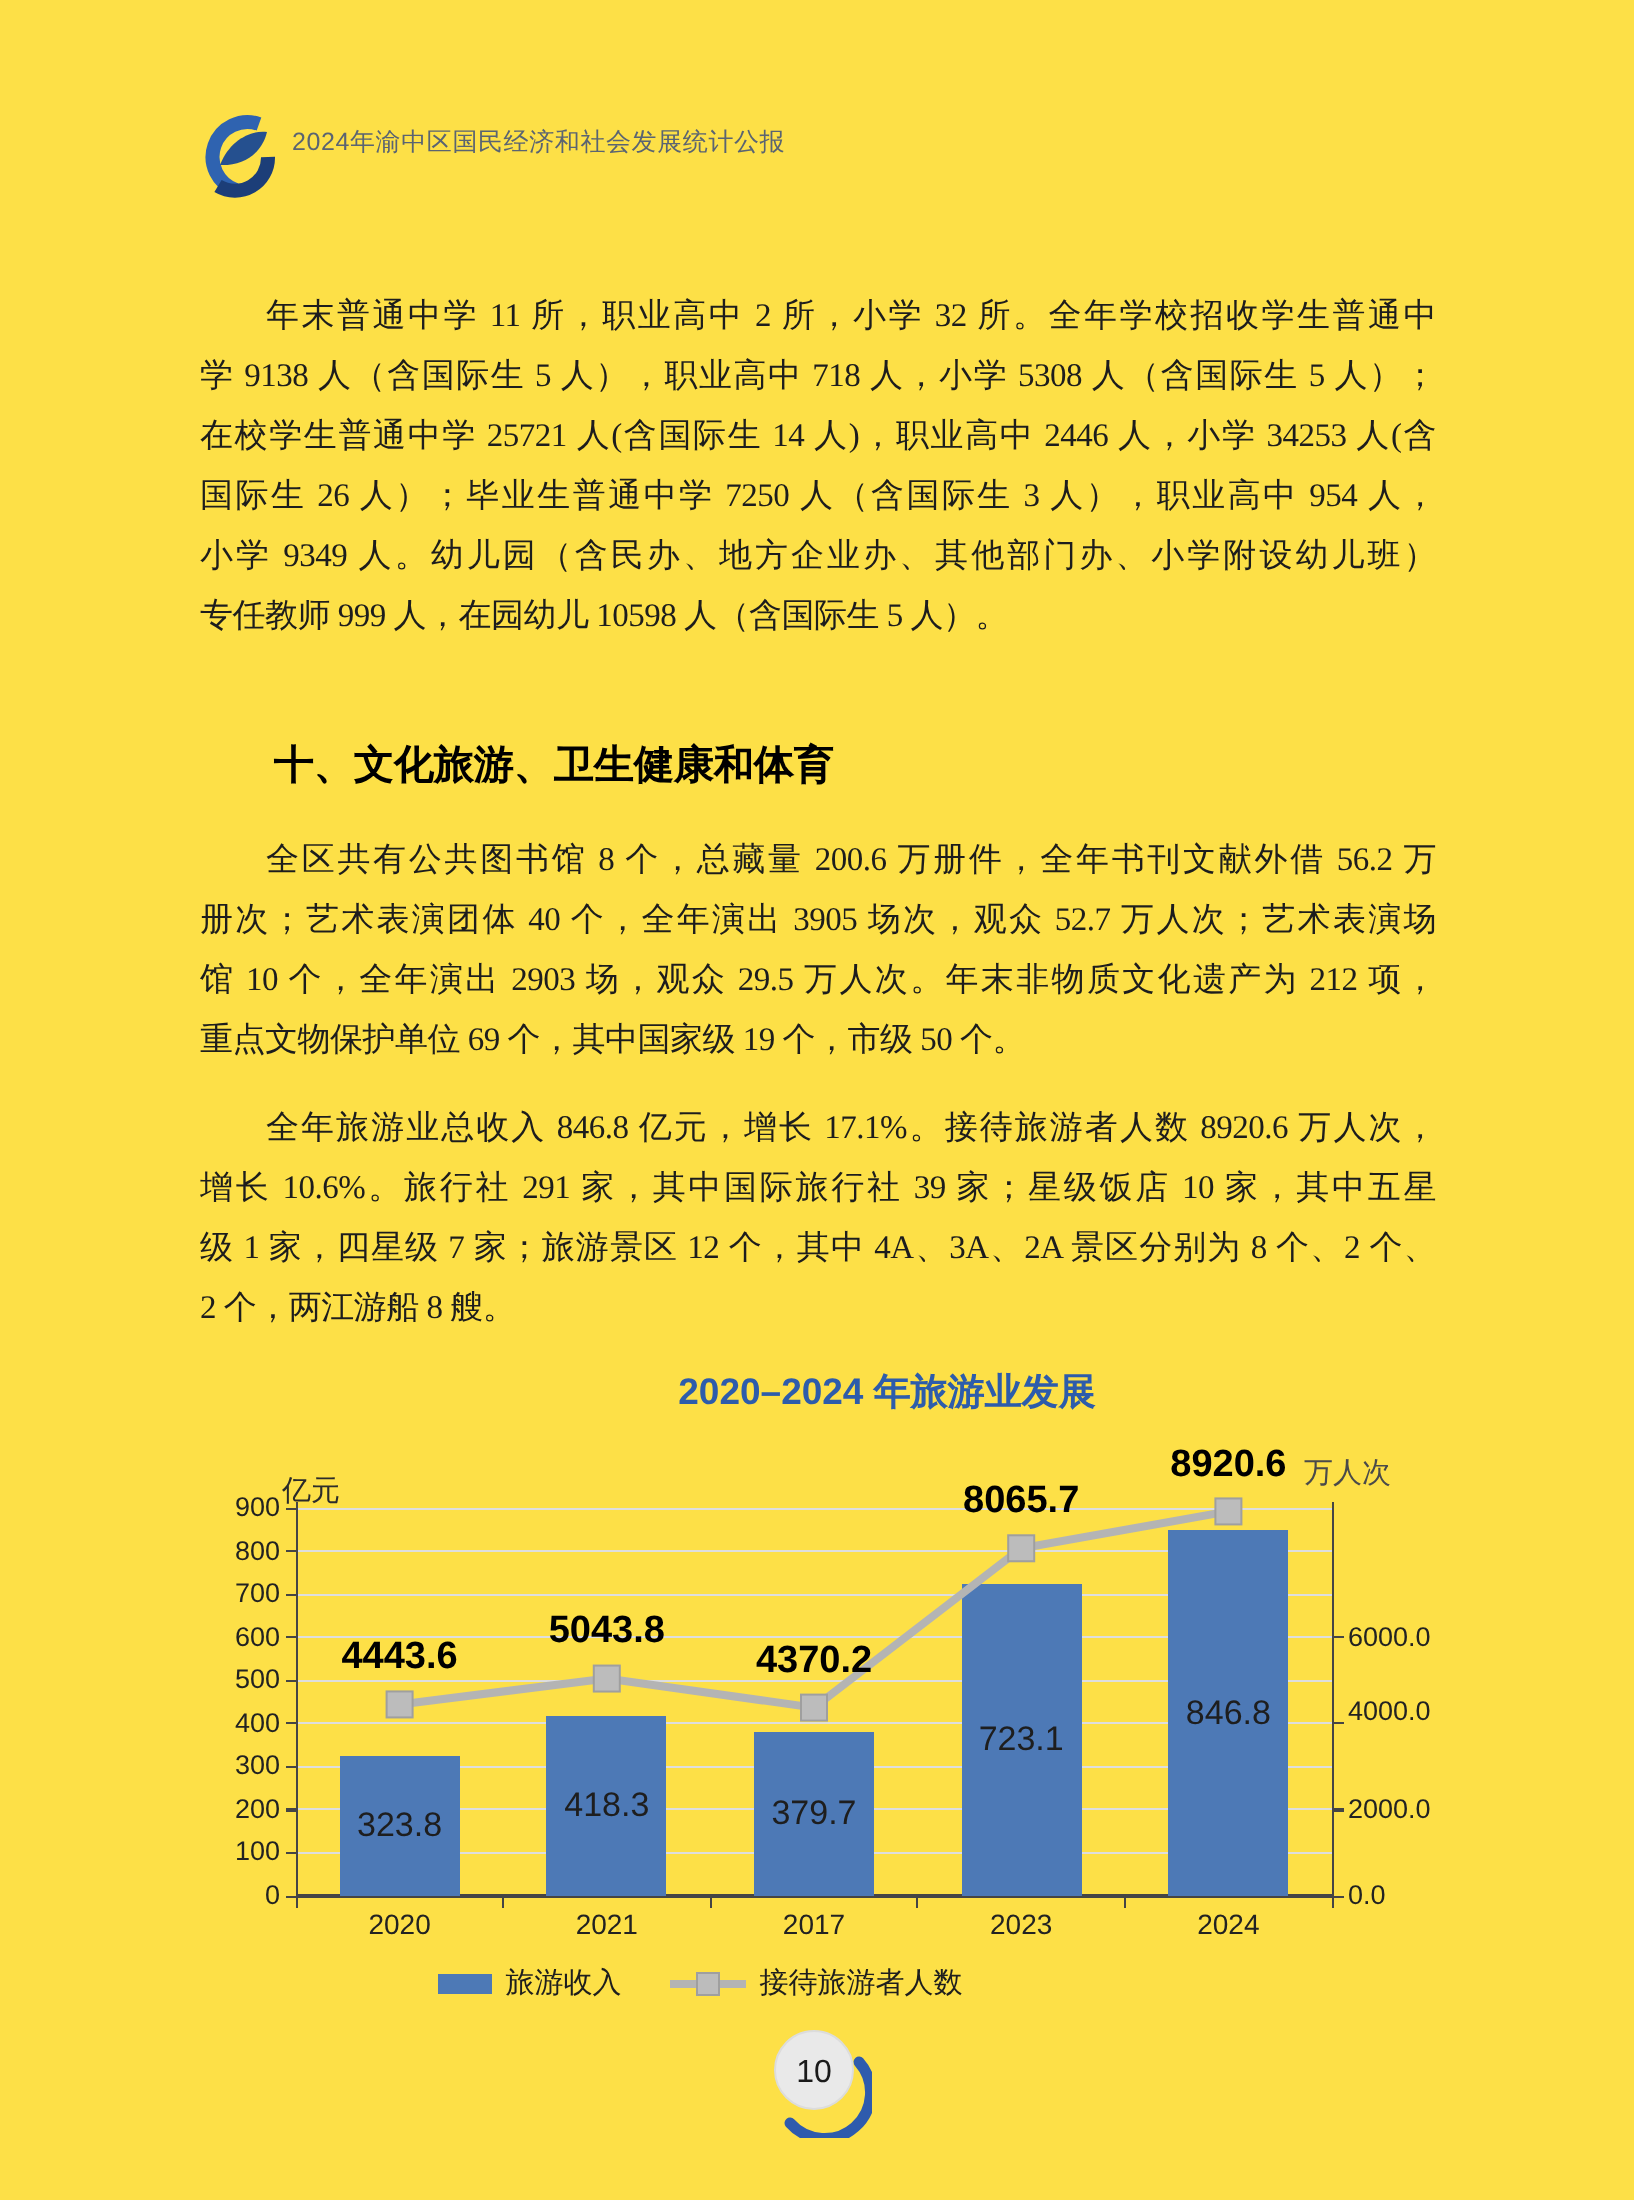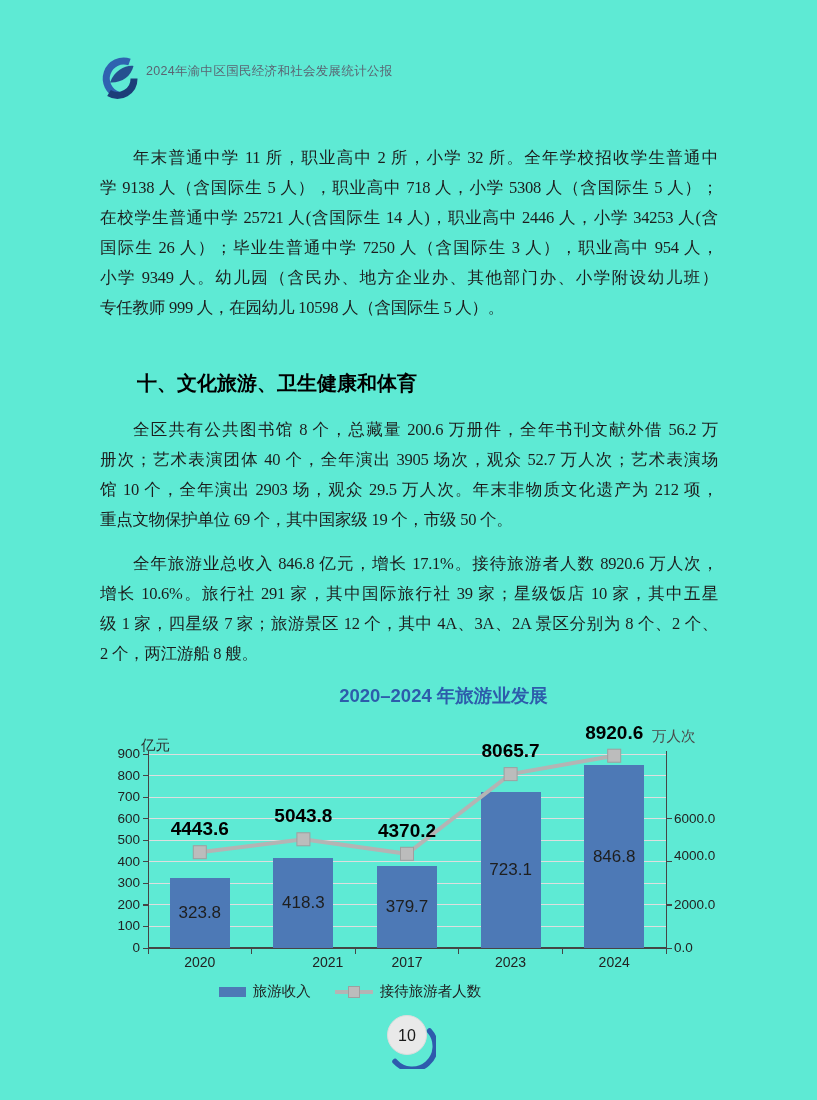--- a/index.html
+++ b/index.html
@@ -1,20 +1,20 @@
 <!DOCTYPE html>
 <html><head>
 <meta charset="utf-8">
 <style>
   :root{
     --serif:"Liberation Serif","DejaVu Serif",serif;
     --sans:"Liberation Sans","DejaVu Sans",sans-serif;
   }
   html,body{margin:0;padding:0;background:#ffffff;}
-  .page{position:relative;width:817px;height:1100px;background:#5eead4;overflow:hidden;
+  .page{position:relative;width:817px;height:1100px;background:#fde047;overflow:hidden;
         font-family:var(--serif);}
   
   .hdr-logo{position:absolute;left:96px;top:55px;width:44px;height:45px;}
   .hdr-title{position:absolute;left:146px;top:63px;font-family:var(--sans);
              font-size:12.5px;line-height:16px;color:#5a6472;letter-spacing:.3px;}
   
   .para{position:absolute;left:100px;width:618px;color:#1d1d1d;
         font-size:16.5px;line-height:30px;}
   .para .ln{text-align:justify;text-align-last:justify;letter-spacing:-0.25px;
             white-space:normal;}
@@ -137,21 +137,21 @@
         <div class="ticklab" style="left: 674px; top: 847px;">4000.0</div>
         <div class="tick" style="left: 666px; top: 818.167px; width: 5.5px; height: 1.2px;"></div>
         <div class="ticklab" style="left: 674px; top: 809.667px;">6000.0</div>
         <div class="tick" style="left: 147.5px; top: 948px; width: 1.2px; height: 6px;"></div>
         <div class="tick" style="left: 251.1px; top: 948px; width: 1.2px; height: 6px;"></div>
         <div class="tick" style="left: 354.7px; top: 948px; width: 1.2px; height: 6px;"></div>
         <div class="tick" style="left: 458.3px; top: 948px; width: 1.2px; height: 6px;"></div>
         <div class="tick" style="left: 561.9px; top: 948px; width: 1.2px; height: 6px;"></div>
         <div class="tick" style="left: 665.5px; top: 948px; width: 1.2px; height: 6px;"></div>
         <div class="xlab" style="left: 159.8px; top: 953px;">2020</div>
-        <div class="xlab" style="left: 263.4px; top: 953px; text-align: right;">2021</div>
+        <div class="xlab" style="left: 263.4px; top: 953px;">2021</div>
         <div class="xlab" style="left: 367px; top: 953px;">2017</div>
         <div class="xlab" style="left: 470.6px; top: 953px;">2023</div>
         <div class="xlab" style="left: 574.2px; top: 953px;">2024</div>
         <div class="bar" style="left: 169.8px; top: 878.203px; width: 60px; height: 69.7969px; background: rgb(77, 121, 182);"></div>
         <div class="bar-label" style="left: 159.8px; top: 902.102px;">323.8</div>
         <div class="bar" style="left: 273.4px; top: 857.833px; width: 60px; height: 90.1669px; background: rgb(77, 121, 182);"></div>
         <div class="bar-label" style="left: 263.4px; top: 891.917px;">418.3</div>
         <div class="bar" style="left: 377px; top: 866.154px; width: 60px; height: 81.8464px; background: rgb(77, 121, 182);"></div>
         <div class="bar-label" style="left: 367px; top: 896.077px;">379.7</div>
         <div class="bar" style="left: 480.6px; top: 792.132px; width: 60px; height: 155.868px; background: rgb(77, 121, 182);"></div>

